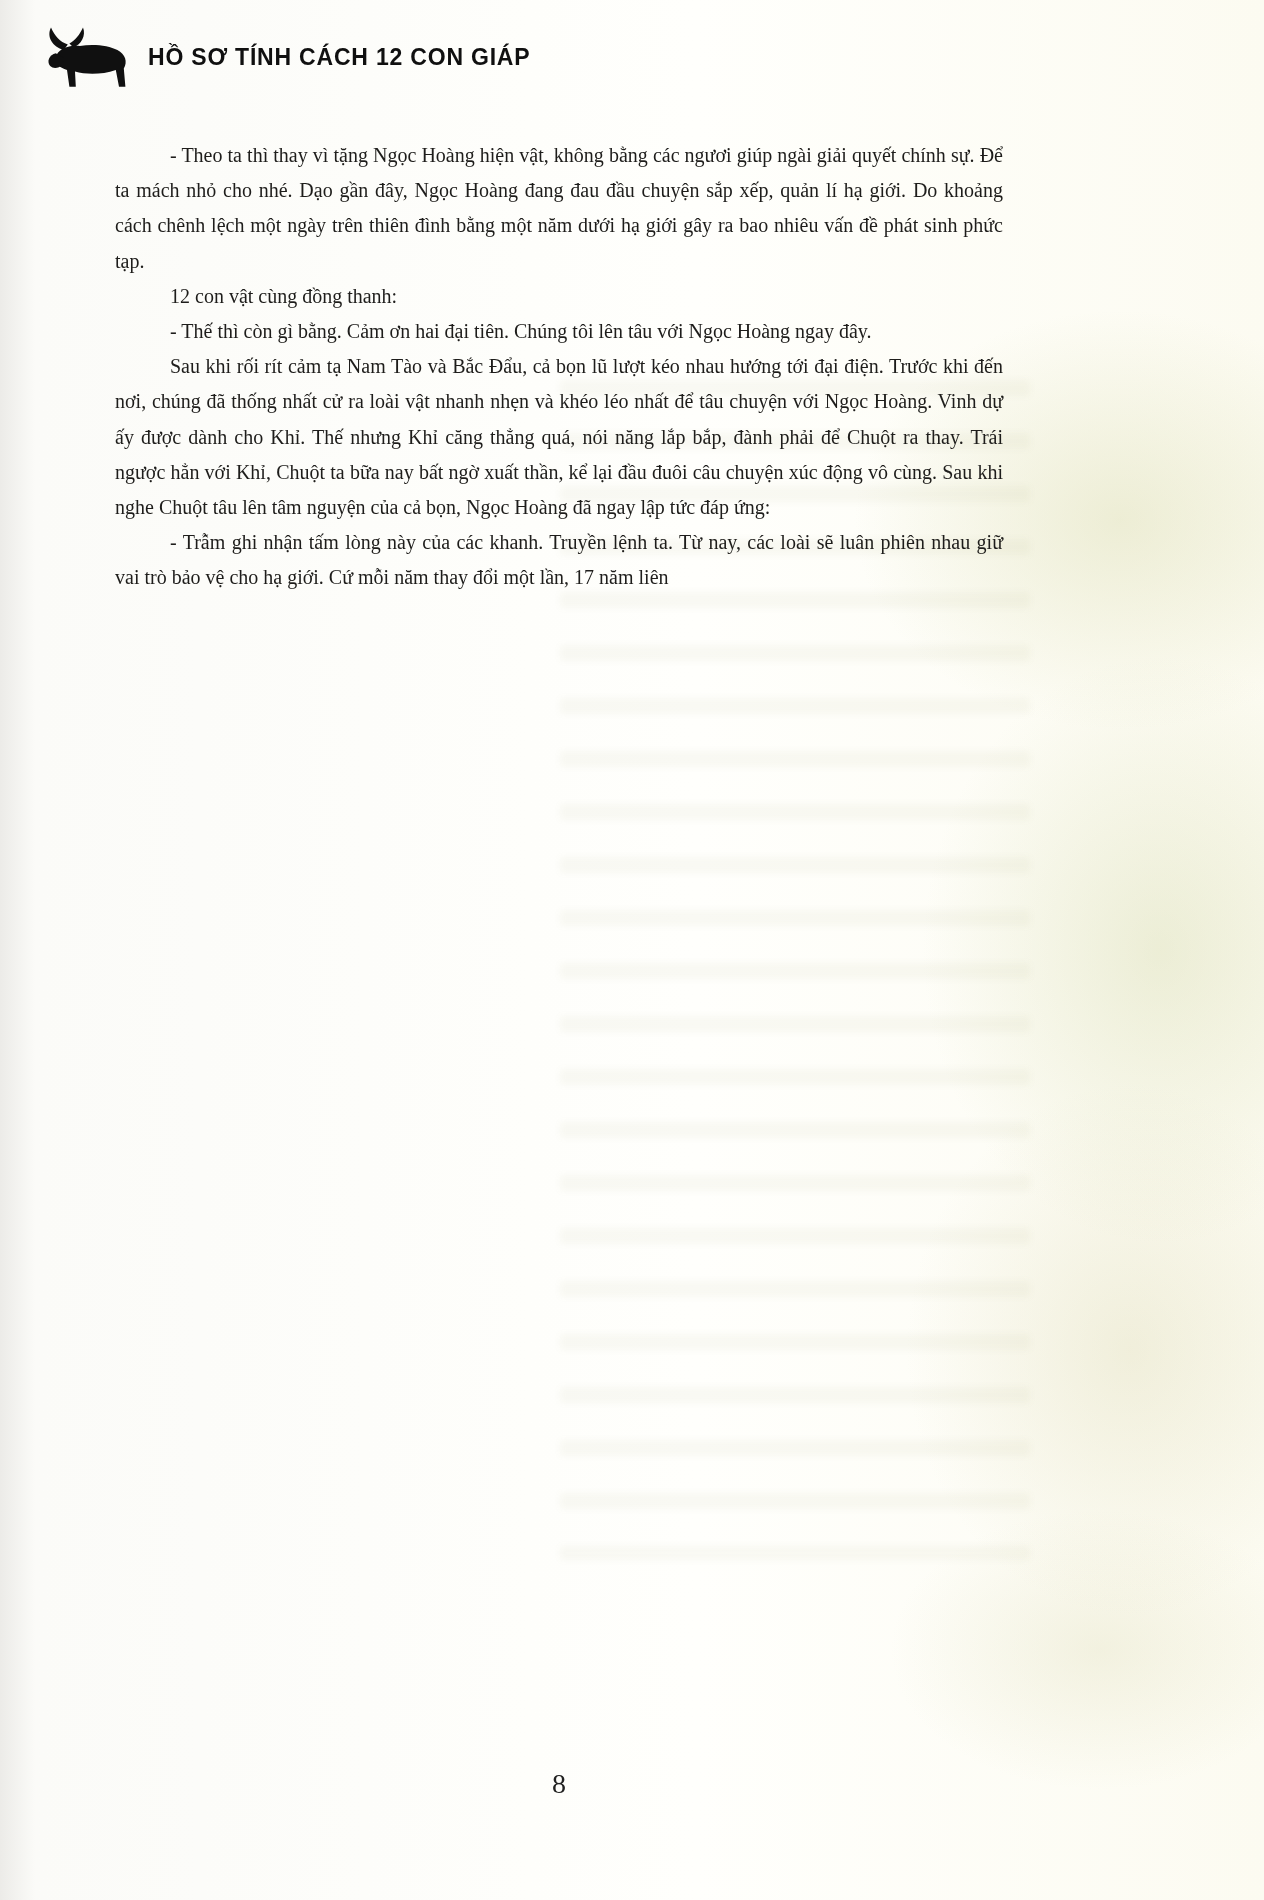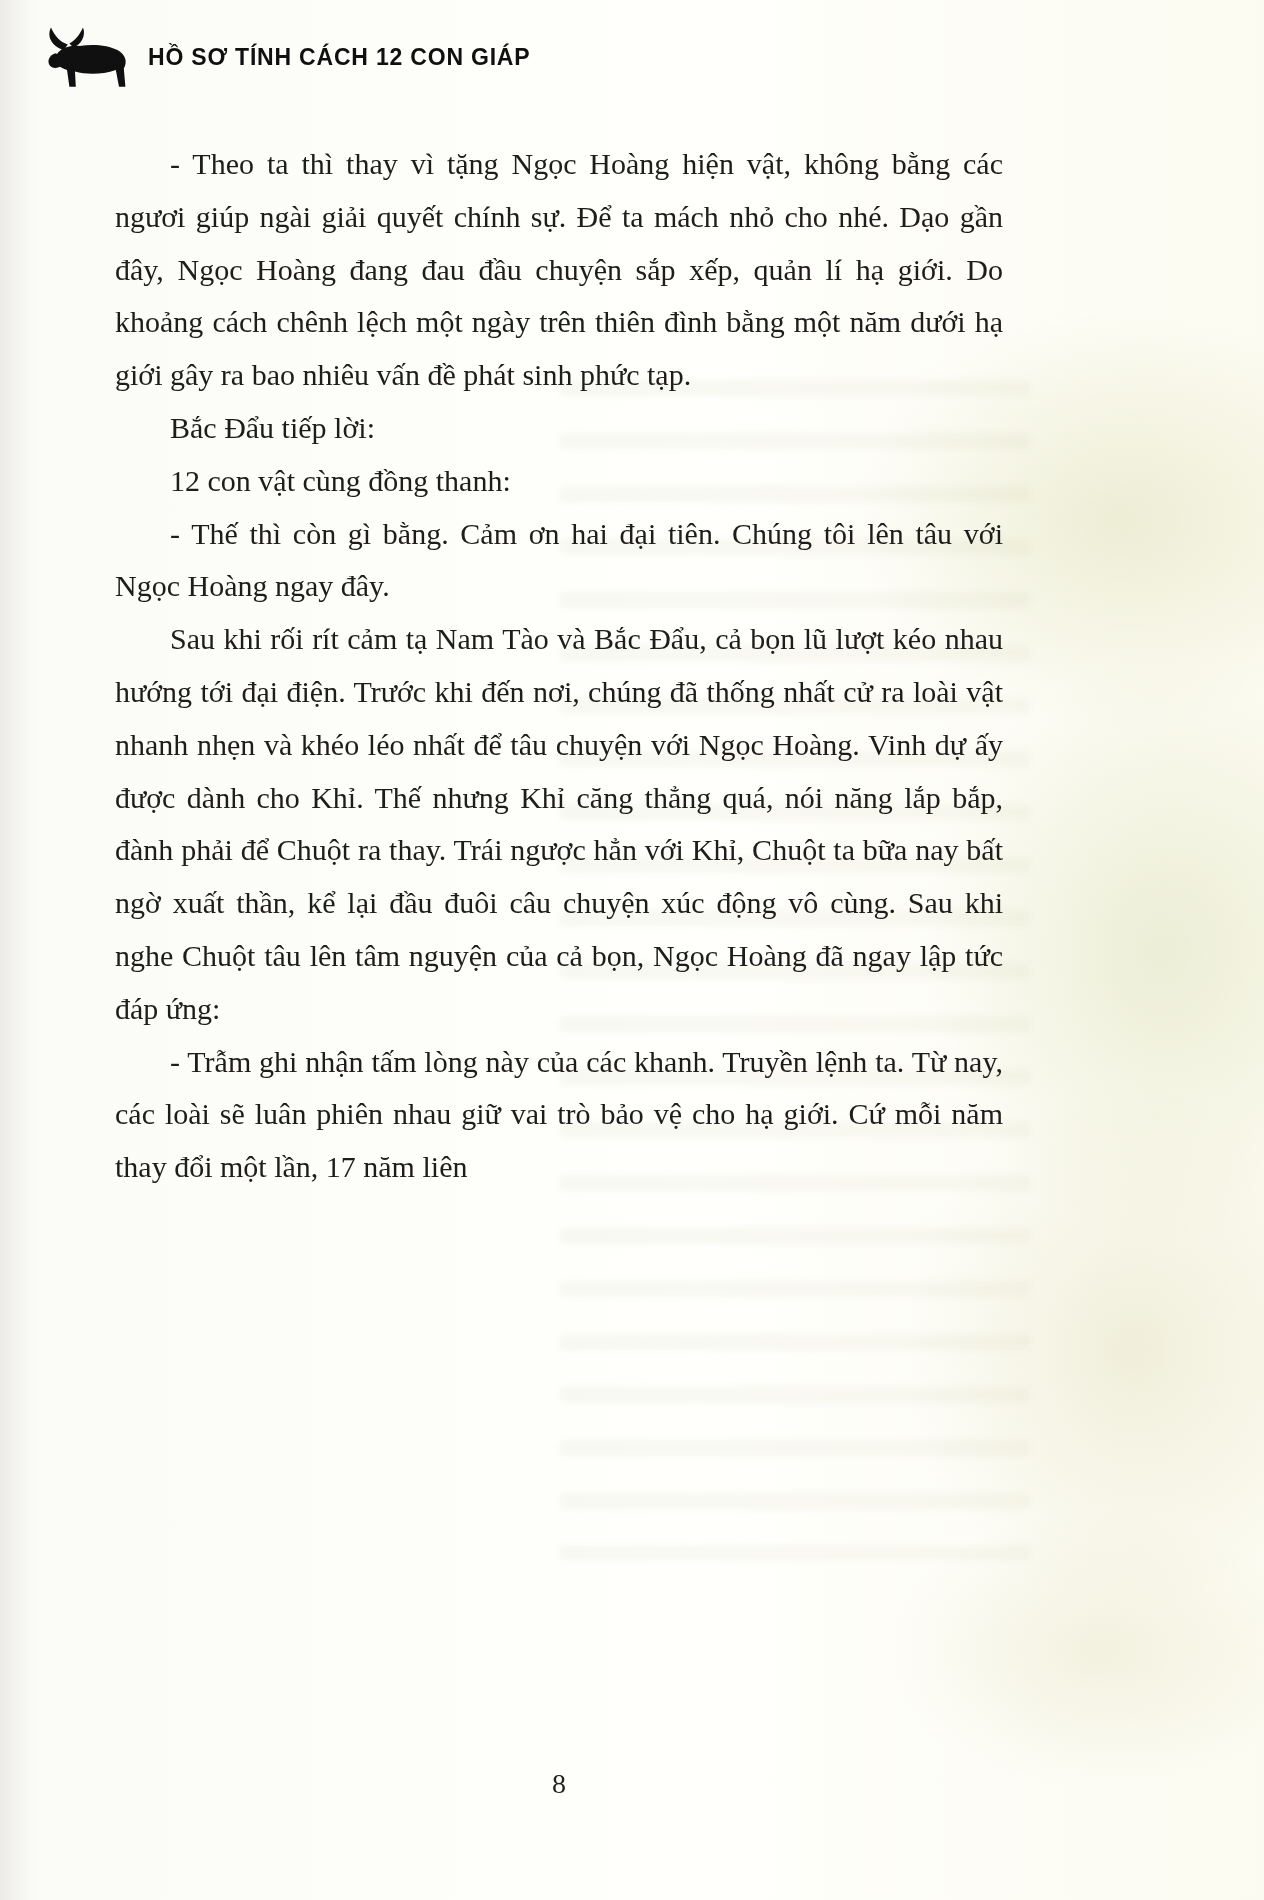--- a/index.html
+++ b/index.html
@@ -61,21 +61,21 @@
     color: #101010;
     white-space: nowrap;
     padding-bottom: 2px;
   }
   .content {
     position: absolute;
     top: 138px;
     left: 115px;
     width: 888px;
     font-family: "Liberation Serif", "DejaVu Serif", serif;
-    font-size: 30px;
+    font-size: 20px;
     line-height: 1.76;
     color: #1e1d1b;
     text-align: justify;
   }
   .content p {
     margin: 0;
     text-indent: 55px;
   }
   .footer {
     position: absolute;
@@ -114,21 +114,20 @@
                  C 11 37, 13 35, 17 36 Z" fill="#101010"></path>
 
         <path d="M16 34 C 8 36, 4 44, 9 50 C 13 54, 20 53, 24 48 L 26 40 Z" fill="#101010"></path>
       </svg>
     </span>
     <span class="header-title">HỒ SƠ TÍNH CÁCH 12 CON GIÁP</span>
   </header>
 
   <main class="content">
     <p>- Theo ta thì thay vì tặng Ngọc Hoàng hiện vật, không bằng các ngươi giúp ngài giải quyết chính sự. Để ta mách nhỏ cho nhé. Dạo gần đây, Ngọc Hoàng đang đau đầu chuyện sắp xếp, quản lí hạ giới. Do khoảng cách chênh lệch một ngày trên thiên đình bằng một năm dưới hạ giới gây ra bao nhiêu vấn đề phát sinh phức tạp.</p>
-    <p>Bắc Đẩu tiếp lời:</p>
     <p>12 con vật cùng đồng thanh:</p>
     <p>- Thế thì còn gì bằng. Cảm ơn hai đại tiên. Chúng tôi lên tâu với Ngọc Hoàng ngay đây.</p>
     <p>Sau khi rối rít cảm tạ Nam Tào và Bắc Đẩu, cả bọn lũ lượt kéo nhau hướng tới đại điện. Trước khi đến nơi, chúng đã thống nhất cử ra loài vật nhanh nhẹn và khéo léo nhất để tâu chuyện với Ngọc Hoàng. Vinh dự ấy được dành cho Khỉ. Thế nhưng Khỉ căng thẳng quá, nói năng lắp bắp, đành phải để Chuột ra thay. Trái ngược hẳn với Khỉ, Chuột ta bữa nay bất ngờ xuất thần, kể lại đầu đuôi câu chuyện xúc động vô cùng. Sau khi nghe Chuột tâu lên tâm nguyện của cả bọn, Ngọc Hoàng đã ngay lập tức đáp ứng:</p>
     <p>- Trẫm ghi nhận tấm lòng này của các khanh. Truyền lệnh ta. Từ nay, các loài sẽ luân phiên nhau giữ vai trò bảo vệ cho hạ giới. Cứ mỗi năm thay đổi một lần, 17 năm liên</p>
   </main>
 
   <footer class="footer">
     <span>8</span>
   </footer>
 

